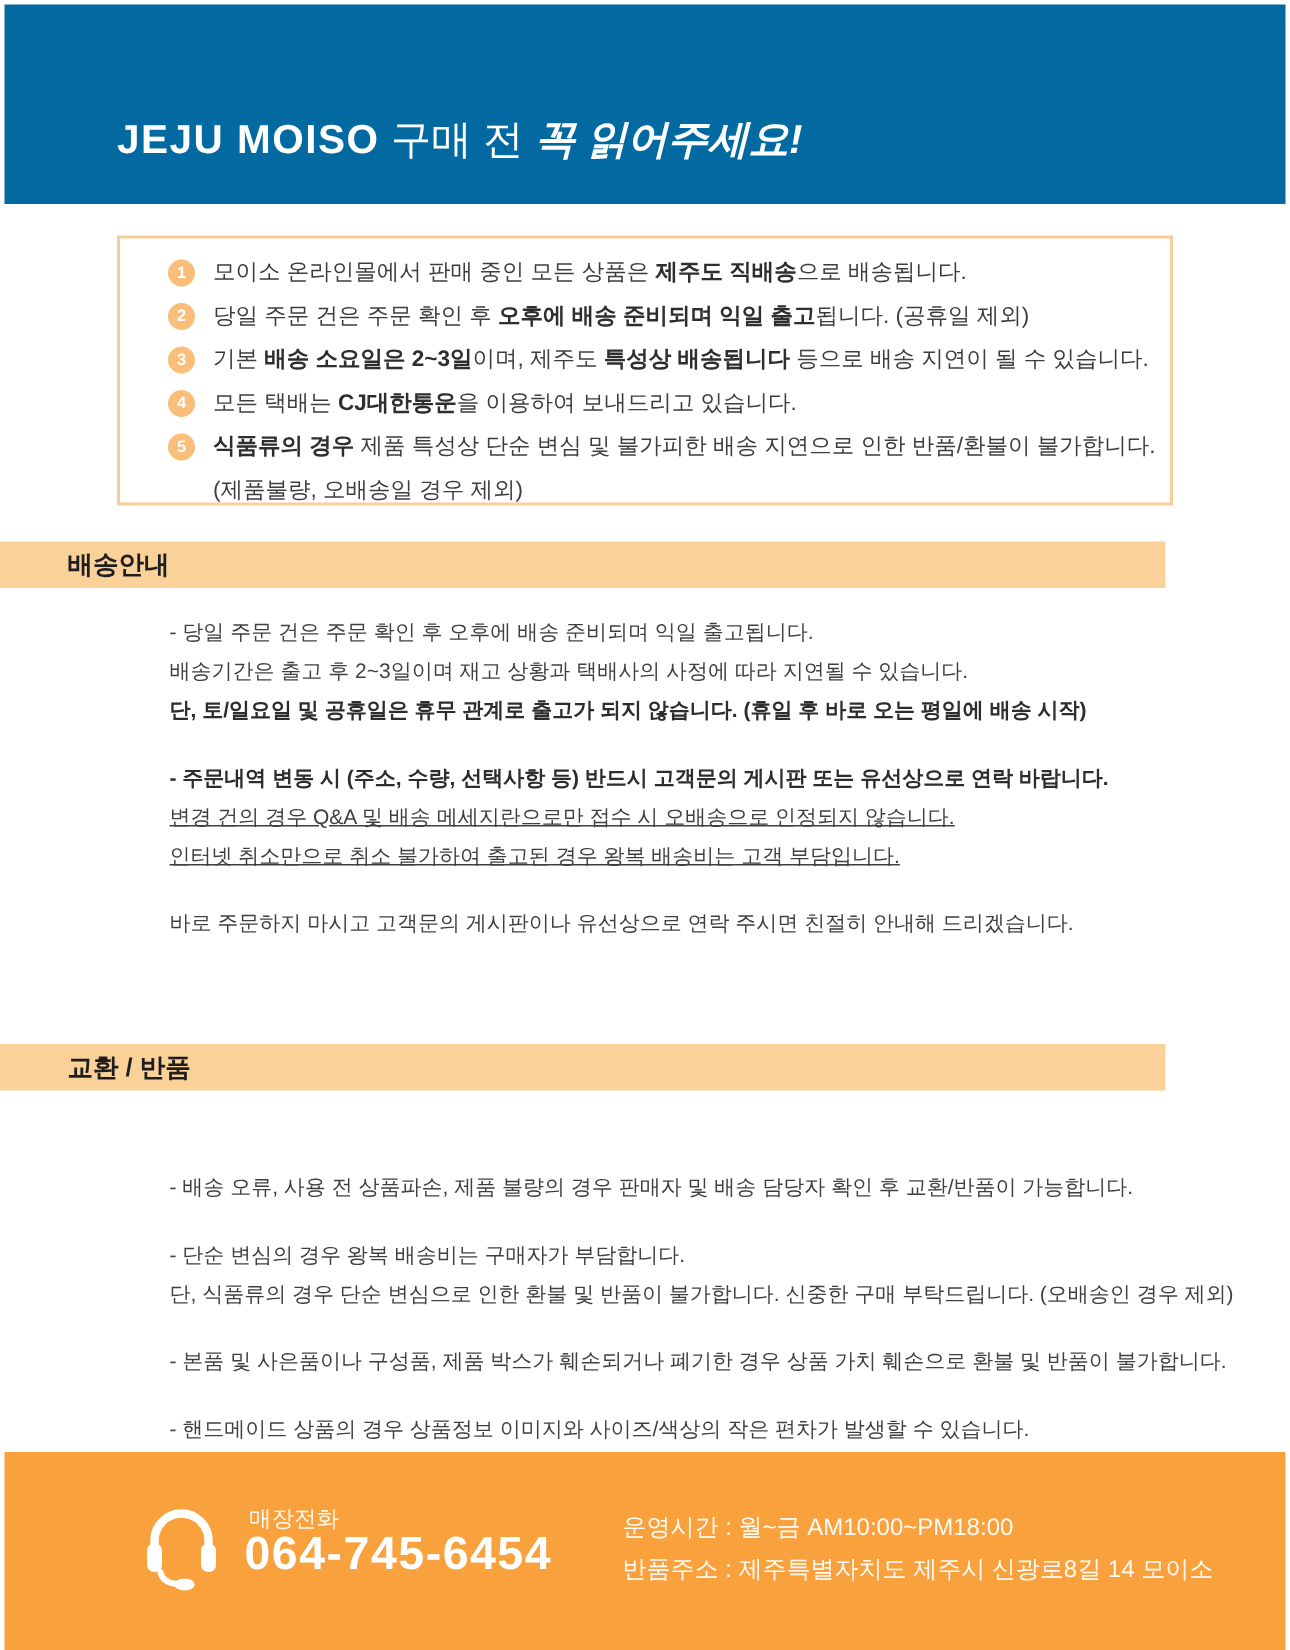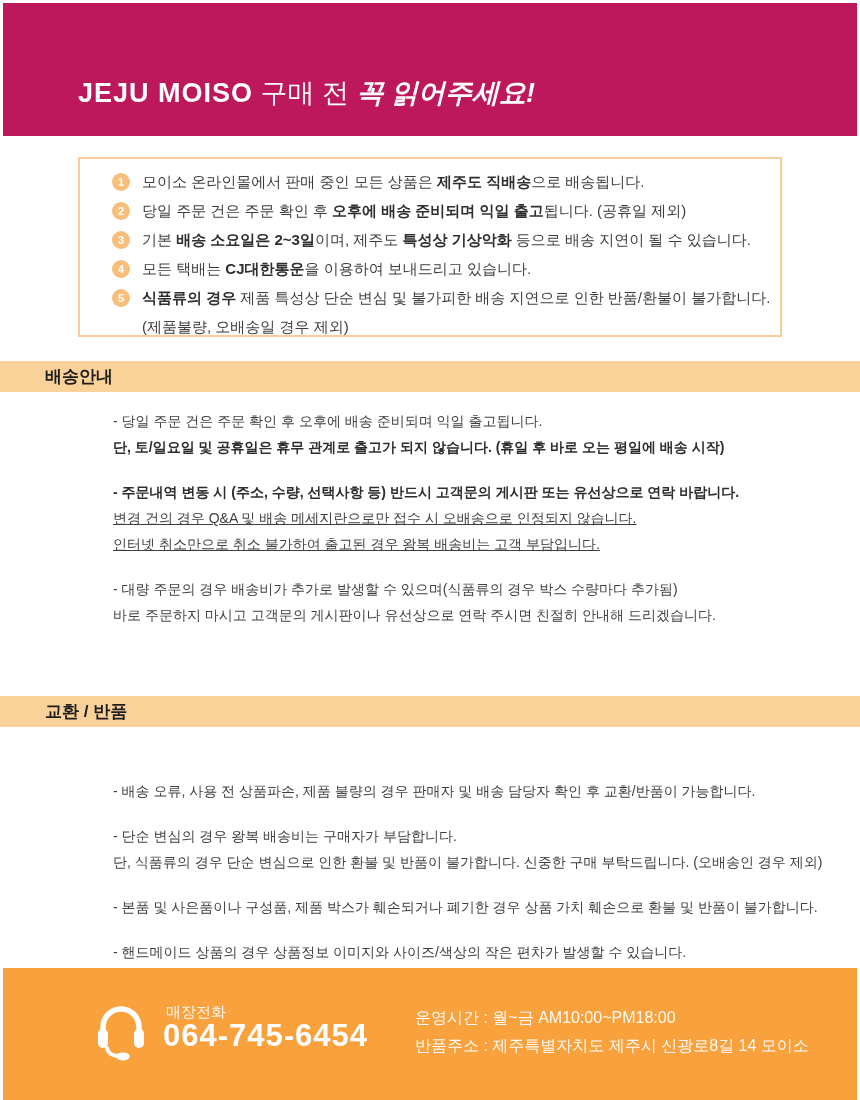--- a/index.html
+++ b/index.html
@@ -7,21 +7,21 @@
   body {
     width:860px; height:1100px; position:relative;
     font-family:"Liberation Sans","DejaVu Sans",sans-serif;
     color:#3f3f3f;
   }
   .page { position:absolute; inset:0; width:860px; height:1100px; background:#fff; overflow:hidden; }
 
   
   .top-banner {
     position:absolute; top:3px; left:3px; right:3px; height:133px;
-    background:#be185d;
+    background:#0369a1;
   }
   .top-title {
     position:absolute; left:75px; top:72px;
     color:#ffffff; font-size:27px; white-space:nowrap;
   }
   .top-title .brand { font-weight:800; letter-spacing:1px; }
   .top-title .mid   { font-weight:500; }
   .top-title .end   { font-weight:800; font-style:italic; }
 
   
@@ -37,21 +37,21 @@
     display:flex; align-items:center; justify-content:center; margin-right:12px;
   }
   .notice-text { font-size:15px; line-height:18px; color:#3d3d3d; white-space:nowrap; }
   .notice-text b { color:#2e2e2e; }
   .notice-extra {
     margin:9px 0 0 30px; font-size:15px; line-height:18px; color:#3d3d3d;
   }
 
   
   .section-bar {
-    position:absolute; left:0; width:860px; height:31px;
+    position:absolute; left:0; width:777px; height:31px;
     background:#FAD199; color:#1e1e1e;
     font-size:17px; font-weight:bold; line-height:31px; padding-left:45px;
   }
   .bar-shipping { top:361px; }
   .bar-exchange { top:696px; }
 
   
   .body-block { position:absolute; left:113px; width:700px; }
   .block-shipping { top:408px; }
   .block-exchange { top:778px; }
@@ -89,50 +89,50 @@
       <span class="notice-text"><span>모이소 온라인몰에서 판매 중인 모든 상품은 </span><b>제주도 직배송</b><span>으로 배송됩니다.</span></span>
     </div>
 
     <div class="notice-item">
       <span class="num-circle">2</span>
       <span class="notice-text"><span>당일 주문 건은 주문 확인 후 </span><b>오후에 배송 준비되며 익일 출고</b><span>됩니다. (공휴일 제외)</span></span>
     </div>
 
     <div class="notice-item">
       <span class="num-circle">3</span>
-      <span class="notice-text"><span>기본 </span><b>배송 소요일은 2~3일</b><span>이며, 제주도 </span><b>특성상 기상악화</b><span> 등으로 배송 지연이 될 수 있습니다.</span></span>
+      <span class="notice-text"><span>기본 </span><b>배송 소요일은 2~3일</b><span>이며, 제주도 </span><b>특성상 배송됩니다</b><span> 등으로 배송 지연이 될 수 있습니다.</span></span>
     </div>
 
     <div class="notice-item">
       <span class="num-circle">4</span>
       <span class="notice-text"><span>모든 택배는 </span><b>CJ대한통운</b><span>을 이용하여 보내드리고 있습니다.</span></span>
     </div>
 
     <div class="notice-item">
       <span class="num-circle">5</span>
       <span class="notice-text"><b>식품류의 경우</b><span> 제품 특성상 단순 변심 및 불가피한 배송 지연으로 인한 반품/환불이 불가합니다.</span></span>
     </div>
 
     <div class="notice-extra">(제품불량, 오배송일 경우 제외)</div>
   </div>
 
   <div class="section-bar bar-shipping">배송안내</div>
 
   <div class="body-block block-shipping">
     <p>
       <span class="line">- 당일 주문 건은 주문 확인 후 오후에 배송 준비되며 익일 출고됩니다.</span>
+      <span class="line">배송기간은 출고 후 2~3일이며 재고 상황과 택배사의 사정에 따라 지연될 수 있습니다.</span>
       <span class="line bold">단, 토/일요일 및 공휴일은 휴무 관계로 출고가 되지 않습니다. (휴일 후 바로 오는 평일에 배송 시작)</span>
     </p>
     <p>
       <span class="line bold">- 주문내역 변동 시 (주소, 수량, 선택사항 등) 반드시 고객문의 게시판 또는 유선상으로 연락 바랍니다.</span>
       <span class="line underline">변경 건의 경우 Q&amp;A 및 배송 메세지란으로만 접수 시 오배송으로 인정되지 않습니다.</span>
       <span class="line underline">인터넷 취소만으로 취소 불가하여 출고된 경우 왕복 배송비는 고객 부담입니다.</span>
     </p>
     <p>
-      <span class="line">- 대량 주문의 경우 배송비가 추가로 발생할 수 있으며(식품류의 경우 박스 수량마다 추가됨)</span>
       <span class="line">바로 주문하지 마시고 고객문의 게시판이나 유선상으로 연락 주시면 친절히 안내해 드리겠습니다.</span>
     </p>
   </div>
 
   <div class="section-bar bar-exchange">교환 / 반품</div>
 
   <div class="body-block block-exchange">
     <p>
       <span class="line">- 배송 오류, 사용 전 상품파손, 제품 불량의 경우 판매자 및 배송 담당자 확인 후 교환/반품이 가능합니다.</span>
     </p>

